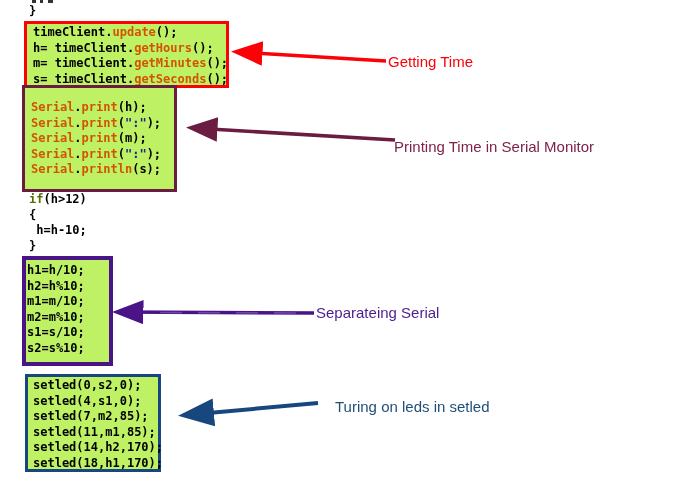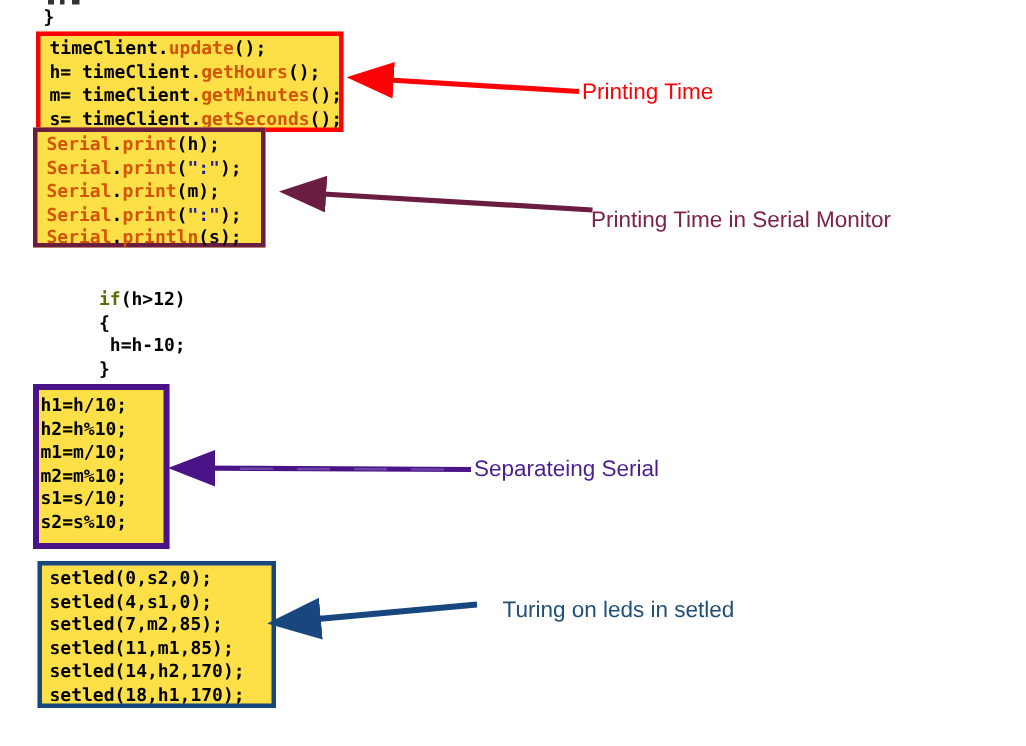--- a/index.html
+++ b/index.html
@@ -14,26 +14,26 @@
   .abs{position:absolute;}
   .code{
     font-family:"DejaVu Sans Mono","Liberation Mono",monospace;
     font-weight:bold;font-size:12px;color:var(--code-plain);white-space:pre;
   }
   .code-line{line-height:15.6px;height:15.6px;}
   .c-plain{color:var(--code-plain);}
   .c-fn{color:var(--code-fn);}
   .c-kw{color:var(--code-kw);}
   .c-str{color:var(--code-str);}
-  .code-box{box-sizing:border-box;background:#fde047;}
+  .code-box{box-sizing:border-box;background:#bef264;}
   .box-red{left:24px;top:21px;width:205px;height:67px;border:3px solid var(--red);padding:1px 0 0 6px;}
-  .box-maroon{left:22px;top:85px;width:155px;height:80px;border:3px solid var(--maroon);padding:1px 0 0 6px;}
+  .box-maroon{left:22px;top:85px;width:155px;height:107px;border:3px solid var(--maroon);padding:12px 0 0 6px;}
   .box-purple{left:22px;top:256px;width:91px;height:110px;border:4px solid var(--purple);padding:3px 0 0 1px;}
-  .box-blue{left:25px;top:374px;width:159px;height:98px;border:3px solid var(--blue);padding:1px 0 0 5px;}
-  .if-block{left:29px;top:192px;margin-left:37px;}
+  .box-blue{left:25px;top:374px;width:136px;height:98px;border:3px solid var(--blue);padding:1px 0 0 5px;}
+  .if-block{left:29px;top:192px;}
   .brace-top{left:29px;top:4px;}
   .label{font-size:15px;line-height:17px;white-space:nowrap;}
   .lbl-getting{left:388px;top:53px;}
   .lbl-printing{left:394px;top:138px;}
   .lbl-separating{left:316px;top:304px;}
   .lbl-turning{left:335px;top:398px;}
   .frag{position:absolute;top:0;height:3px;background:#333;}
   svg.overlay{position:absolute;left:0;top:0;pointer-events:none;}
 </style>
 </head>
@@ -48,21 +48,21 @@
 <div class="abs code code-box box-red" style="border-color: rgb(251, 2, 7);"><div class="code-line"><span class="c-plain">timeClient.</span><span class="c-fn">update</span><span class="c-plain">();</span></div><div class="code-line"><span class="c-plain">h= timeClient.</span><span class="c-fn">getHours</span><span class="c-plain">();</span></div><div class="code-line"><span class="c-plain">m= timeClient.</span><span class="c-fn">getMinutes</span><span class="c-plain">();</span></div><div class="code-line"><span class="c-plain">s= timeClient.</span><span class="c-fn">getSeconds</span><span class="c-plain">();</span></div></div>
 
 <div class="abs code code-box box-maroon" style="border-color: rgb(107, 28, 65);"><div class="code-line"><span class="c-fn">Serial</span><span class="c-plain">.</span><span class="c-fn">print</span><span class="c-plain">(h);</span></div><div class="code-line"><span class="c-fn">Serial</span><span class="c-plain">.</span><span class="c-fn">print</span><span class="c-plain">(</span><span class="c-str">":"</span><span class="c-plain">);</span></div><div class="code-line"><span class="c-fn">Serial</span><span class="c-plain">.</span><span class="c-fn">print</span><span class="c-plain">(m);</span></div><div class="code-line"><span class="c-fn">Serial</span><span class="c-plain">.</span><span class="c-fn">print</span><span class="c-plain">(</span><span class="c-str">":"</span><span class="c-plain">);</span></div><div class="code-line"><span class="c-fn">Serial</span><span class="c-plain">.</span><span class="c-fn">println</span><span class="c-plain">(s);</span></div></div>
 
 <div class="abs code if-block"><div class="code-line"><span class="c-kw">if</span><span class="c-plain">(h&gt;12)</span></div><div class="code-line"><span class="c-plain">{</span></div><div class="code-line"><span class="c-plain"> h=h-10;</span></div><div class="code-line"><span class="c-plain">}</span></div></div>
 
 <div class="abs code code-box box-purple" style="border-color: rgb(74, 19, 135);"><div class="code-line"><span class="c-plain">h1=h/10;</span></div><div class="code-line"><span class="c-plain">h2=h%10;</span></div><div class="code-line"><span class="c-plain">m1=m/10;</span></div><div class="code-line"><span class="c-plain">m2=m%10;</span></div><div class="code-line"><span class="c-plain">s1=s/10;</span></div><div class="code-line"><span class="c-plain">s2=s%10;</span></div></div>
 
 <div class="abs code code-box box-blue" style="border-color: rgb(23, 71, 126);"><div class="code-line"><span class="c-plain">setled(0,s2,0);</span></div><div class="code-line"><span class="c-plain">setled(4,s1,0);</span></div><div class="code-line"><span class="c-plain">setled(7,m2,85);</span></div><div class="code-line"><span class="c-plain">setled(11,m1,85);</span></div><div class="code-line"><span class="c-plain">setled(14,h2,170);</span></div><div class="code-line"><span class="c-plain">setled(18,h1,170);</span></div></div>
 
-<div class="abs label lbl-getting" style="color: rgb(251, 2, 7);">Printing Time</div>
+<div class="abs label lbl-getting" style="color: rgb(251, 2, 7);">Getting Time</div>
 <div class="abs label lbl-printing" style="color: rgb(125, 34, 72);">Printing Time in Serial Monitor</div>
 <div class="abs label lbl-separating" style="color: rgb(75, 30, 142);">Separateing Serial</div>
 <div class="abs label lbl-turning" style="color: rgb(31, 78, 121);">Turing on leds in setled</div>
 
 <svg class="overlay" width="684" height="497" viewBox="0 0 684 497">
   <defs>
     <marker id="ah-red" markerWidth="9" markerHeight="8" refX="7" refY="3.5" orient="auto">
       <path d="M0,0 L9,3.5 L0,7 Z" fill="#fb0207"></path>
     </marker>
     <marker id="ah-maroon" markerWidth="9" markerHeight="8" refX="7" refY="3.5" orient="auto">

